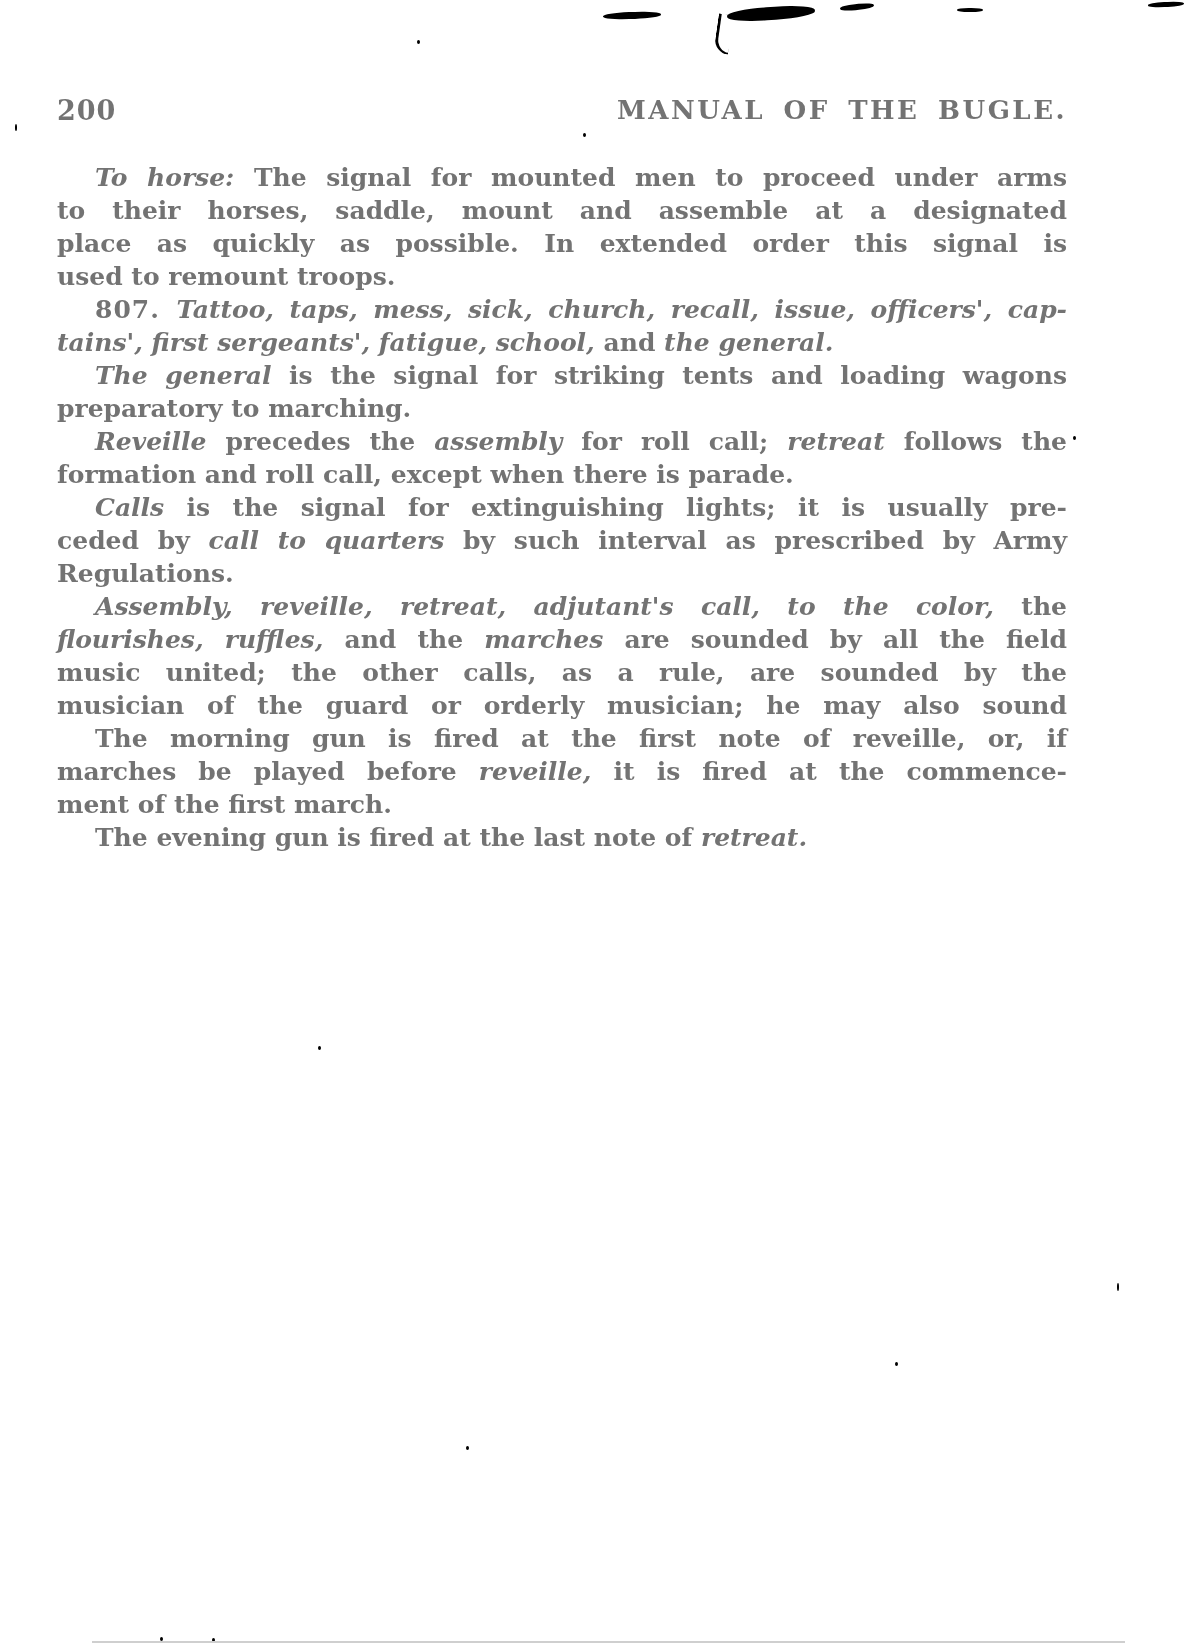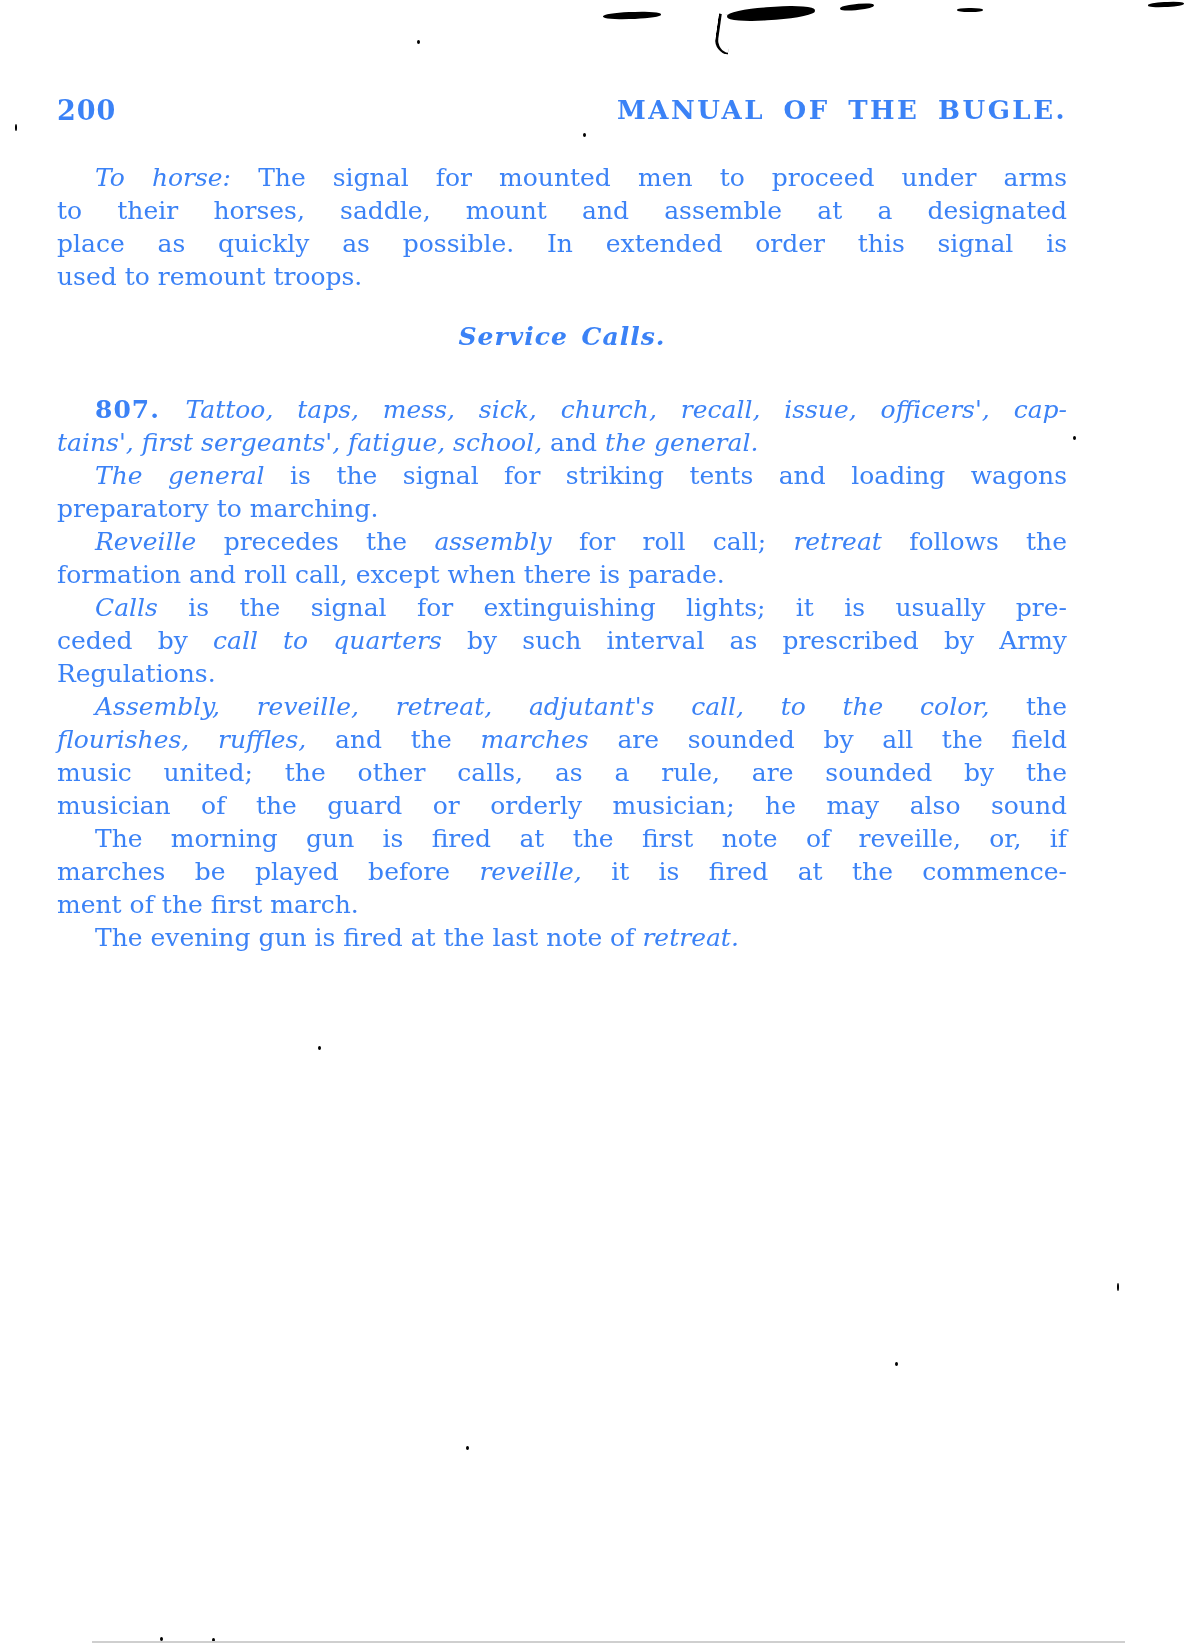--- a/index.html
+++ b/index.html
@@ -2,21 +2,21 @@
 <html><head>
 <meta charset="utf-8">
 <style>
   html,body{margin:0;padding:0;background:#ffffff;}
   .page{
     position:relative;
     width:1187px;height:1644px;
     background:#ffffff;
     overflow:hidden;
     font-family:"DejaVu Serif","Liberation Serif",serif;
-    color:#3b82f6;
+    color:#737373;
   }
   
   .running-header{
     position:absolute;top:95px;left:57px;width:1010px;height:34px;
   }
   .page-number{
     position:absolute;left:0;top:0;
     font-size:27px;font-weight:700;letter-spacing:1px;
   }
   .running-title{
@@ -31,23 +31,23 @@
   .paragraph{margin:0;}
   .line{
     line-height:33px;height:33px;
     text-align:justify;
     -moz-text-align-last:justify;
     text-align-last:justify;
     white-space:nowrap0;
   }
   .line.first{text-indent:38px;}
   .line.last{text-align-last:left;-moz-text-align-last:left;}
-  .seg-r{font-weight:400;font-style:normal;}
+  .seg-r{font-weight:700;font-style:normal;}
   .seg-b{font-weight:700;font-style:normal;letter-spacing:1px;}
-  .seg-bi{font-weight:400;font-style:italic;}
+  .seg-bi{font-weight:700;font-style:italic;}
   .section-heading{
     margin:27px 0 40px 0;
     line-height:33px;height:33px;
     text-align:center;
     font-weight:700;font-style:italic;
     font-size:25px;letter-spacing:1px;word-spacing:4px;
   }
   
   .artifact{position:absolute;background:#000;}
   .smudge{border-radius:45%;}
@@ -92,21 +92,20 @@
     <div class="running-title">MANUAL OF THE BUGLE.</div>
   </div>
 
   <div class="body-text">
       <div class="paragraph">
         <div class="line first"><span class="seg-bi">To horse:</span><span class="seg-r"> The signal for mounted men to proceed under arms</span></div>
         <div class="line"><span class="seg-r">to their horses, saddle, mount and assemble at a designated</span></div>
         <div class="line"><span class="seg-r">place as quickly as possible.  In extended order this signal is</span></div>
         <div class="line last"><span class="seg-r">used to remount troops.</span></div>
       </div>
-      <div class="section-heading">Service Calls.</div>
       <div class="paragraph">
         <div class="line first"><span class="seg-b">807. </span><span class="seg-bi">Tattoo, taps, mess, sick, church, recall, issue, officers', cap-</span></div>
         <div class="line last"><span class="seg-bi">tains', first sergeants', fatigue, school, </span><span class="seg-r">and </span><span class="seg-bi">the general.</span></div>
       </div>
       <div class="paragraph">
         <div class="line first"><span class="seg-bi">The general </span><span class="seg-r">is the signal for striking tents and loading wagons</span></div>
         <div class="line last"><span class="seg-r">preparatory to marching.</span></div>
       </div>
       <div class="paragraph">
         <div class="line first"><span class="seg-bi">Reveille </span><span class="seg-r">precedes the </span><span class="seg-bi">assembly </span><span class="seg-r">for roll call; </span><span class="seg-bi">retreat </span><span class="seg-r">follows the</span></div>

